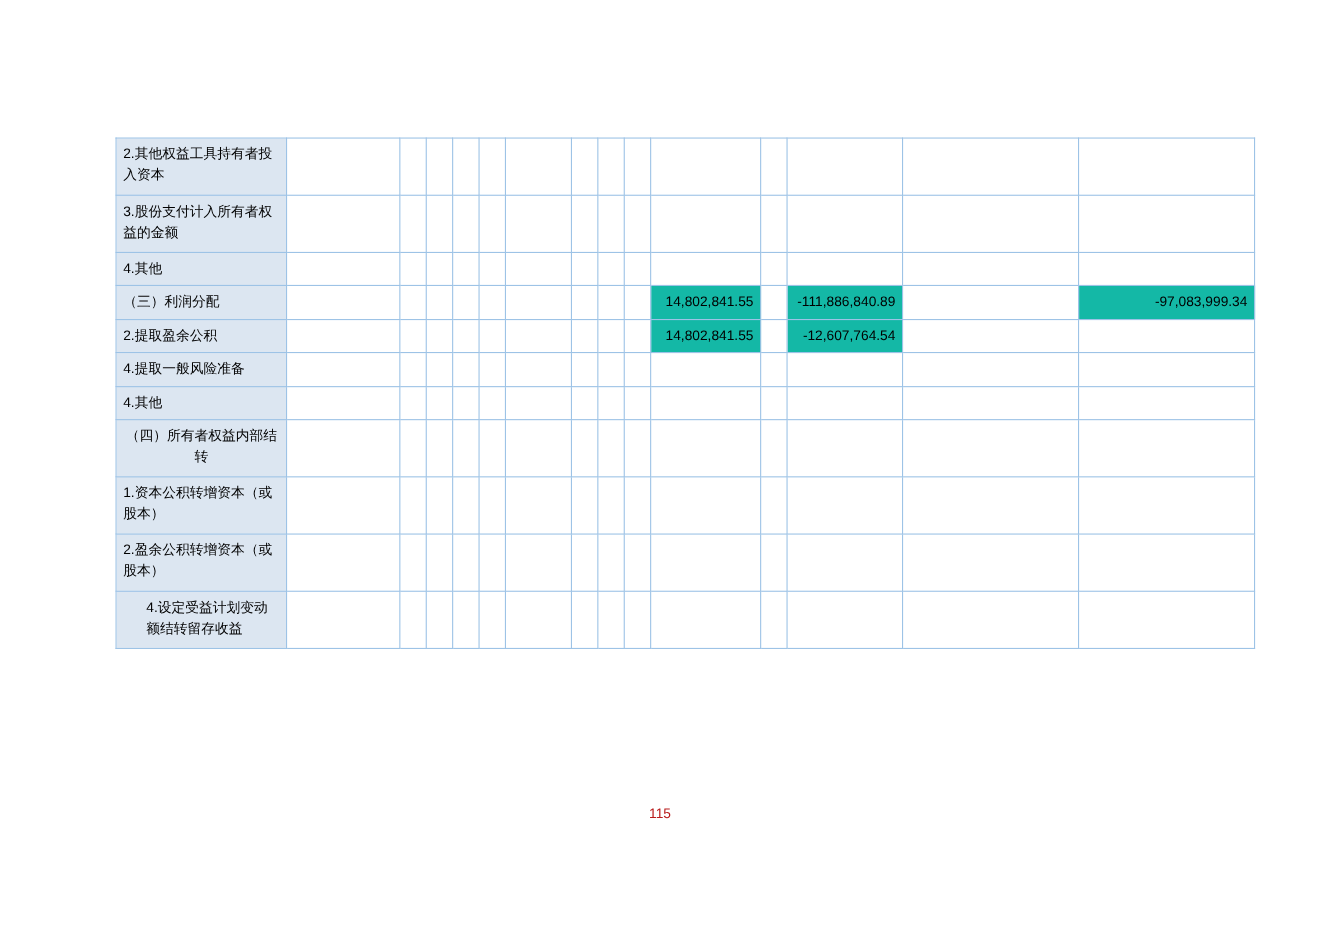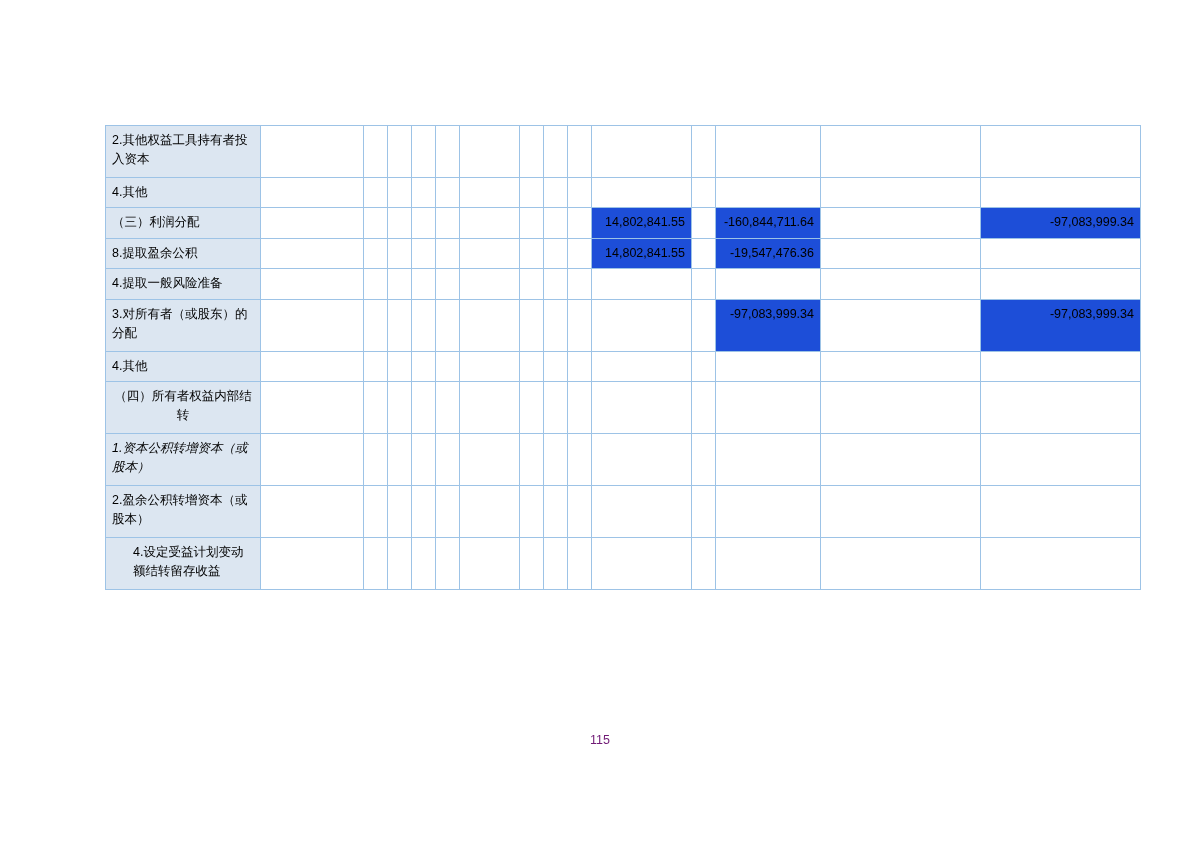--- a/index.html
+++ b/index.html
@@ -43,35 +43,35 @@
     box-sizing: border-box;
     word-wrap: break-word;
   }
   td.label {
     background: #dce6f1;
     color: #000;
     text-align: left;
   }
   td.num {
     text-align: right;
-    background: #1d4ed8;
+    background: #14b8a6;
     font-size: 12.5px;
     white-space: nowrap;
   }
   td.blank {
     background: #ffffff;
   }
   .page-number {
     position: absolute;
     left: 0;
     top: 733px;
     width: 1200px;
     text-align: center;
     font-size: 12.5px;
-    color: #701a75;
+    color: #b91c1c;
   }
 </style>
 </head>
 <body>
 
 <div class="page">
   <div class="table-wrap">
     <table class="statement">
       <colgroup id="colgroup">
           <col style="width: 155px;">
@@ -102,20 +102,37 @@
             <td class="blank"></td>
             <td class="blank"></td>
             <td class="blank"></td>
             <td class="blank"></td>
             <td class="blank"></td>
             <td class="blank"></td>
             <td class="blank"></td>
             <td class="blank"></td>
           </tr>
           <tr>
+            <td class="label" style="height: 52px;">3.股份支付计入所有者权益的金额</td>
+            <td class="blank"></td>
+            <td class="blank"></td>
+            <td class="blank"></td>
+            <td class="blank"></td>
+            <td class="blank"></td>
+            <td class="blank"></td>
+            <td class="blank"></td>
+            <td class="blank"></td>
+            <td class="blank"></td>
+            <td class="blank"></td>
+            <td class="blank"></td>
+            <td class="blank"></td>
+            <td class="blank"></td>
+            <td class="blank"></td>
+          </tr>
+          <tr>
             <td class="label">4.其他</td>
             <td class="blank"></td>
             <td class="blank"></td>
             <td class="blank"></td>
             <td class="blank"></td>
             <td class="blank"></td>
             <td class="blank"></td>
             <td class="blank"></td>
             <td class="blank"></td>
             <td class="blank"></td>
@@ -131,38 +148,38 @@
             <td class="blank"></td>
             <td class="blank"></td>
             <td class="blank"></td>
             <td class="blank"></td>
             <td class="blank"></td>
             <td class="blank"></td>
             <td class="blank"></td>
             <td class="blank"></td>
             <td class="num">14,802,841.55</td>
             <td class="blank"></td>
-            <td class="num">-160,844,711.64</td>
+            <td class="num">-111,886,840.89</td>
             <td class="blank"></td>
             <td class="num">-97,083,999.34</td>
           </tr>
           <tr>
-            <td class="label">8.提取盈余公积</td>
+            <td class="label">2.提取盈余公积</td>
             <td class="blank"></td>
             <td class="blank"></td>
             <td class="blank"></td>
             <td class="blank"></td>
             <td class="blank"></td>
             <td class="blank"></td>
             <td class="blank"></td>
             <td class="blank"></td>
             <td class="blank"></td>
             <td class="num">14,802,841.55</td>
             <td class="blank"></td>
-            <td class="num">-19,547,476.36</td>
+            <td class="num">-12,607,764.54</td>
             <td class="blank"></td>
             <td class="blank"></td>
           </tr>
           <tr>
             <td class="label">4.提取一般风险准备</td>
             <td class="blank"></td>
             <td class="blank"></td>
             <td class="blank"></td>
             <td class="blank"></td>
             <td class="blank"></td>
@@ -170,37 +187,20 @@
             <td class="blank"></td>
             <td class="blank"></td>
             <td class="blank"></td>
             <td class="blank"></td>
             <td class="blank"></td>
             <td class="blank"></td>
             <td class="blank"></td>
             <td class="blank"></td>
           </tr>
           <tr>
-            <td class="label" style="height: 52px;">3.对所有者（或股东）的分配</td>
-            <td class="blank"></td>
-            <td class="blank"></td>
-            <td class="blank"></td>
-            <td class="blank"></td>
-            <td class="blank"></td>
-            <td class="blank"></td>
-            <td class="blank"></td>
-            <td class="blank"></td>
-            <td class="blank"></td>
-            <td class="blank"></td>
-            <td class="blank"></td>
-            <td class="num">-97,083,999.34</td>
-            <td class="blank"></td>
-            <td class="num">-97,083,999.34</td>
-          </tr>
-          <tr>
             <td class="label">4.其他</td>
             <td class="blank"></td>
             <td class="blank"></td>
             <td class="blank"></td>
             <td class="blank"></td>
             <td class="blank"></td>
             <td class="blank"></td>
             <td class="blank"></td>
             <td class="blank"></td>
             <td class="blank"></td>
@@ -221,21 +221,21 @@
             <td class="blank"></td>
             <td class="blank"></td>
             <td class="blank"></td>
             <td class="blank"></td>
             <td class="blank"></td>
             <td class="blank"></td>
             <td class="blank"></td>
             <td class="blank"></td>
           </tr>
           <tr>
-            <td class="label" style="height: 52px; font-style: italic;">1.资本公积转增资本（或股本）</td>
+            <td class="label" style="height: 52px;">1.资本公积转增资本（或股本）</td>
             <td class="blank"></td>
             <td class="blank"></td>
             <td class="blank"></td>
             <td class="blank"></td>
             <td class="blank"></td>
             <td class="blank"></td>
             <td class="blank"></td>
             <td class="blank"></td>
             <td class="blank"></td>
             <td class="blank"></td>

